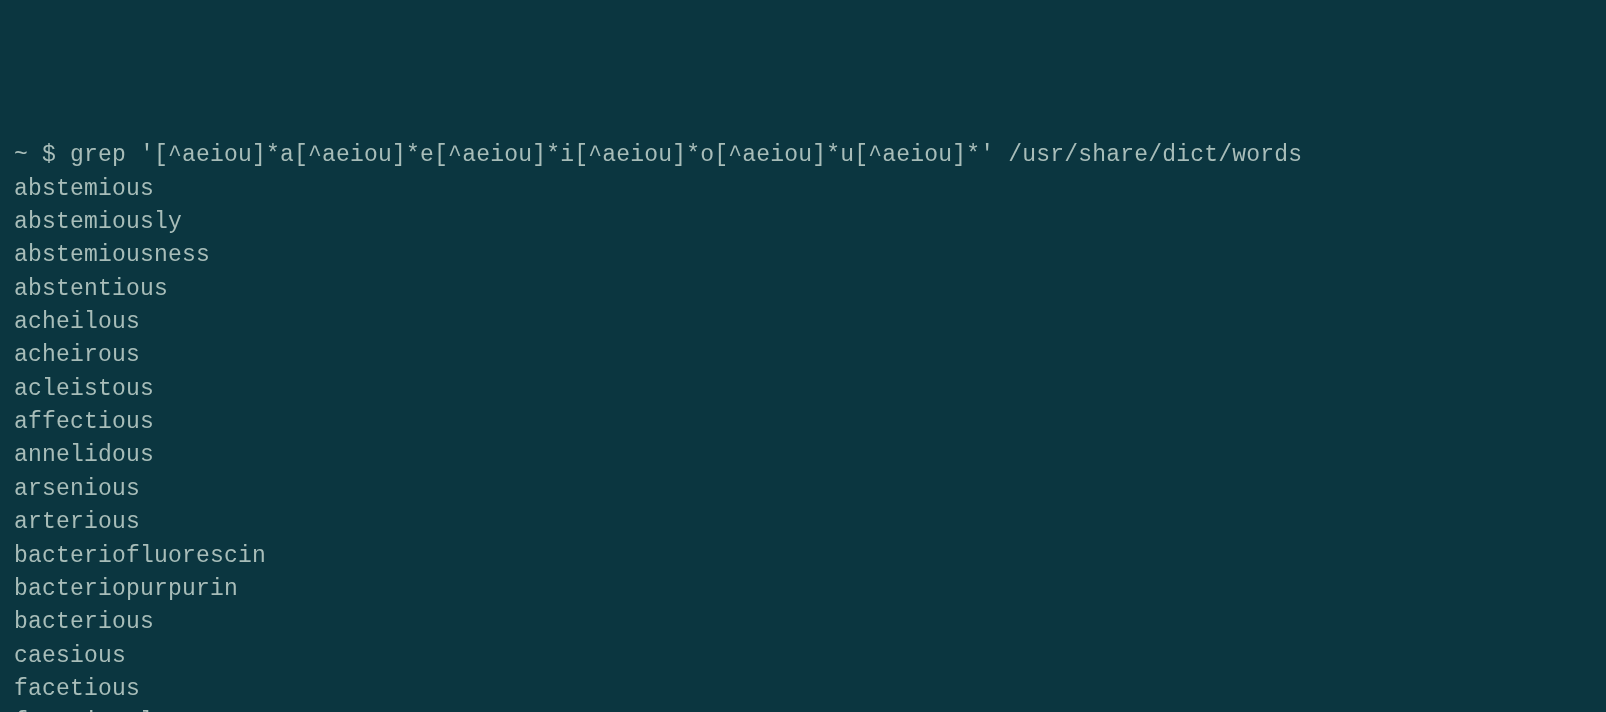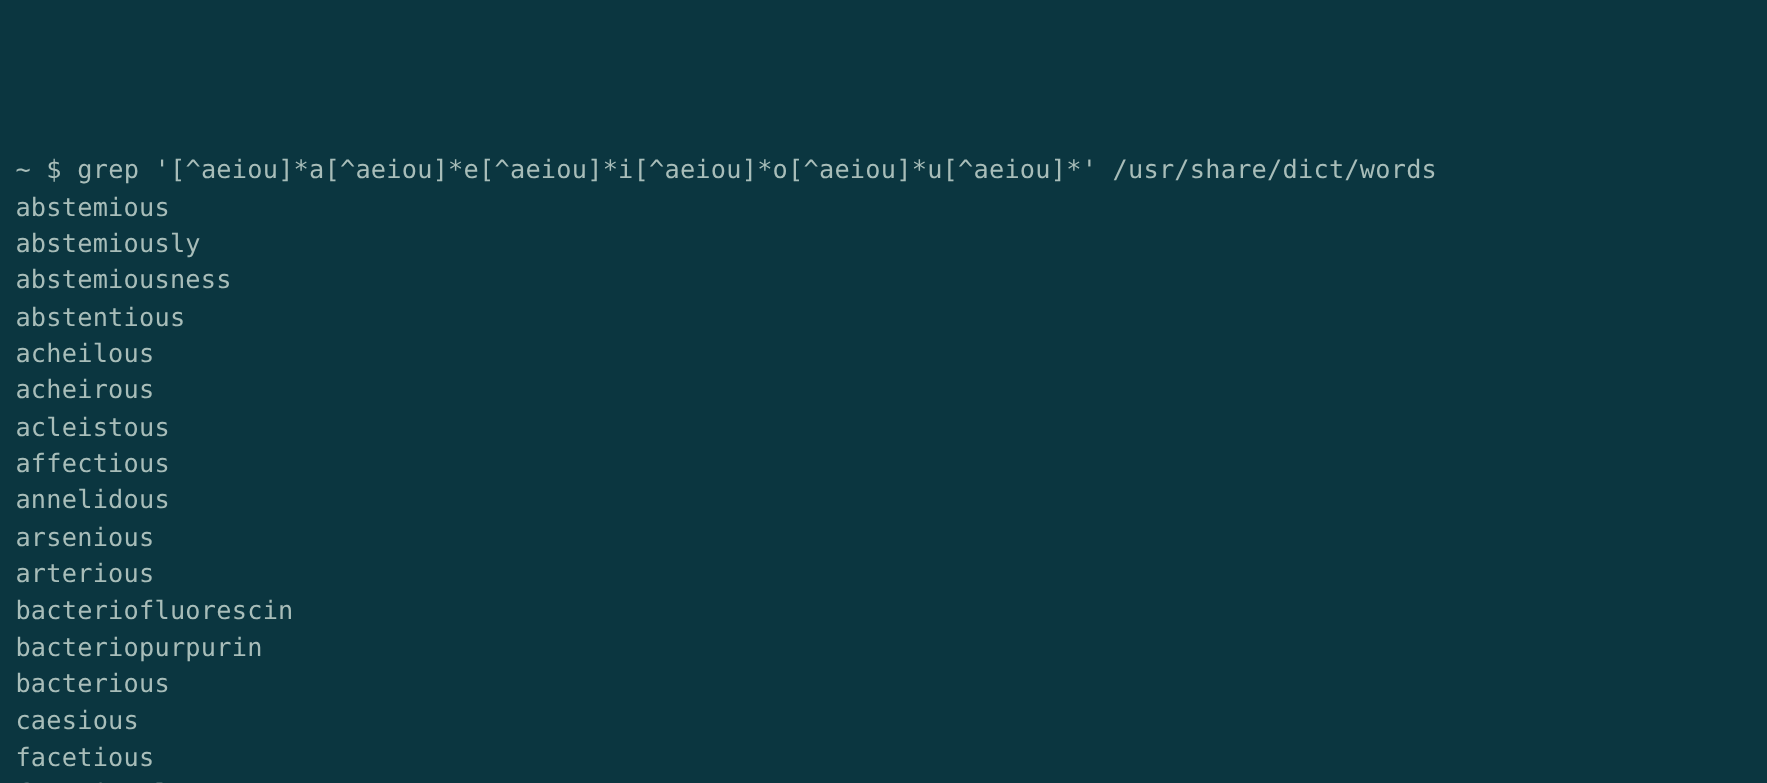--- a/index.html
+++ b/index.html
@@ -1,18 +1,19 @@
 <!DOCTYPE html>
 <html><head>
   <meta charset="utf-8">
   <style>
     * {
       margin: 0;
       padding: 0;
       box-sizing: border-box;
+      font-family: Liberation Mono, monospace;
     }
     body {
       background-color: #0b3640;
       color: #a8bdb9;
       font-family: 'Menlo', 'Monaco', 'Consolas', 'DejaVu Sans Mono', monospace;
       font-size: 23px;
       line-height: 1.45;
       padding: 6px 14px;
       width: 1606px;
       height: 712px;

